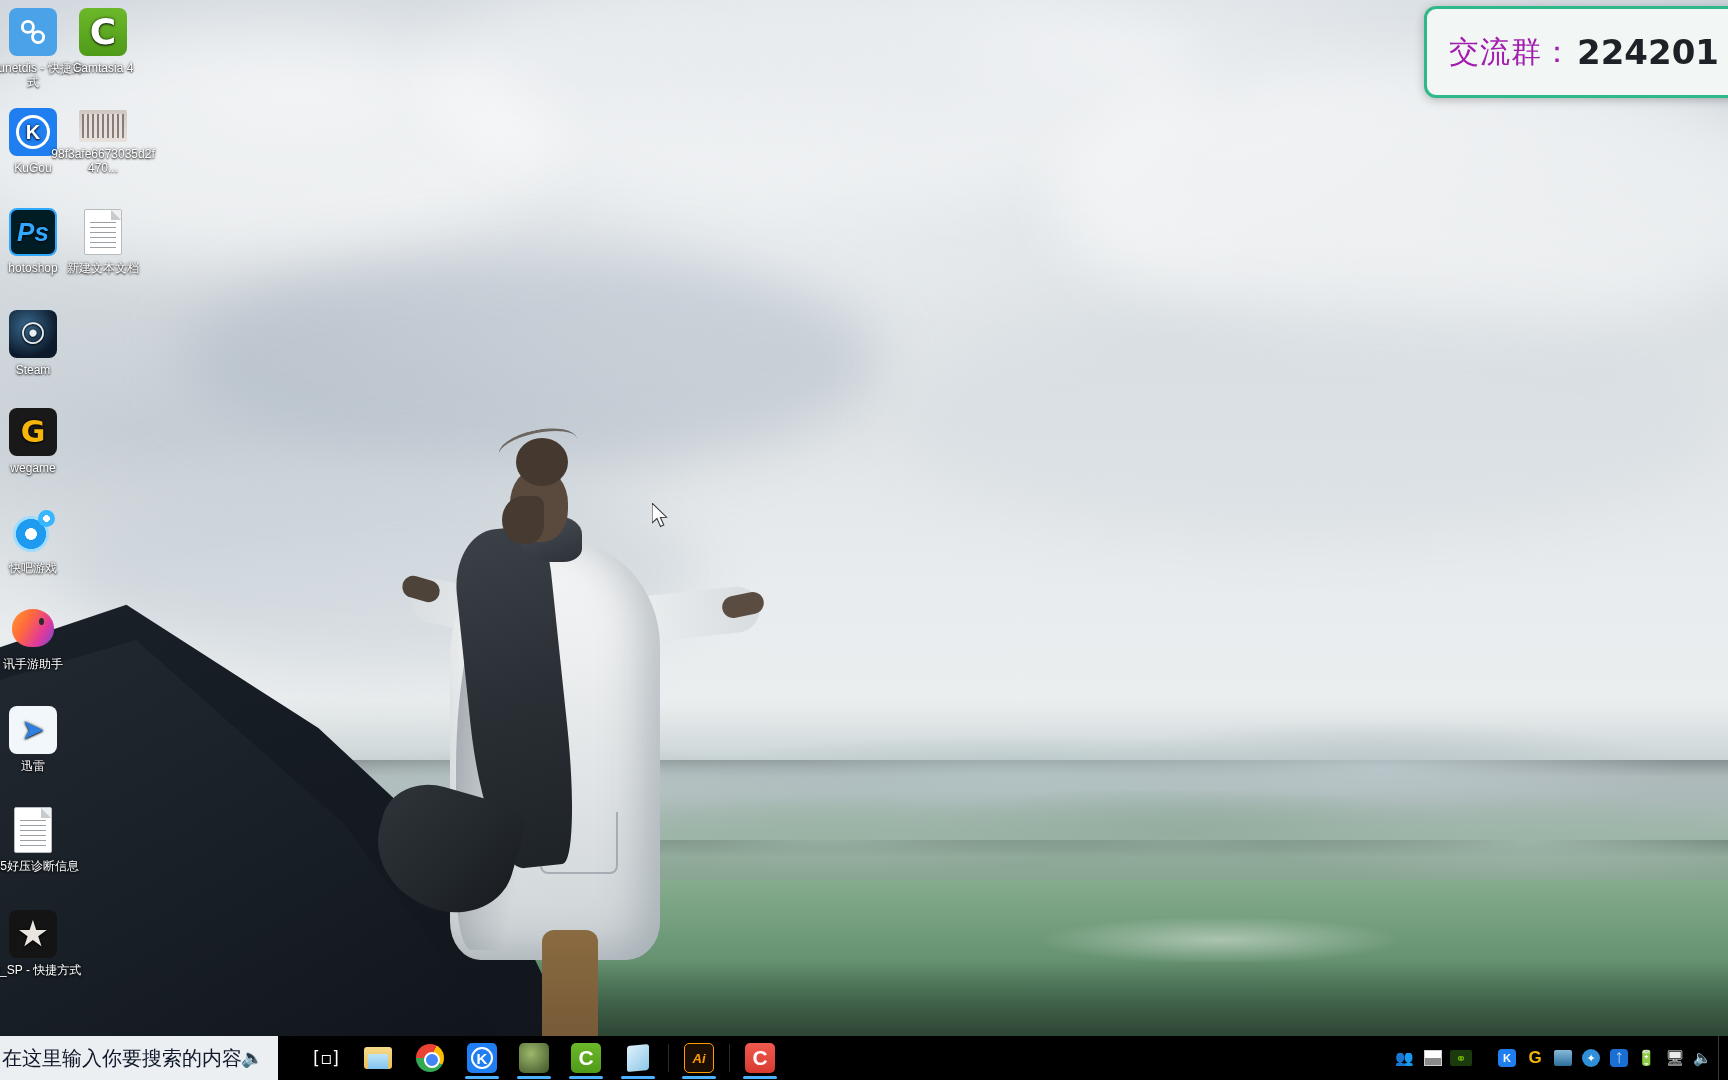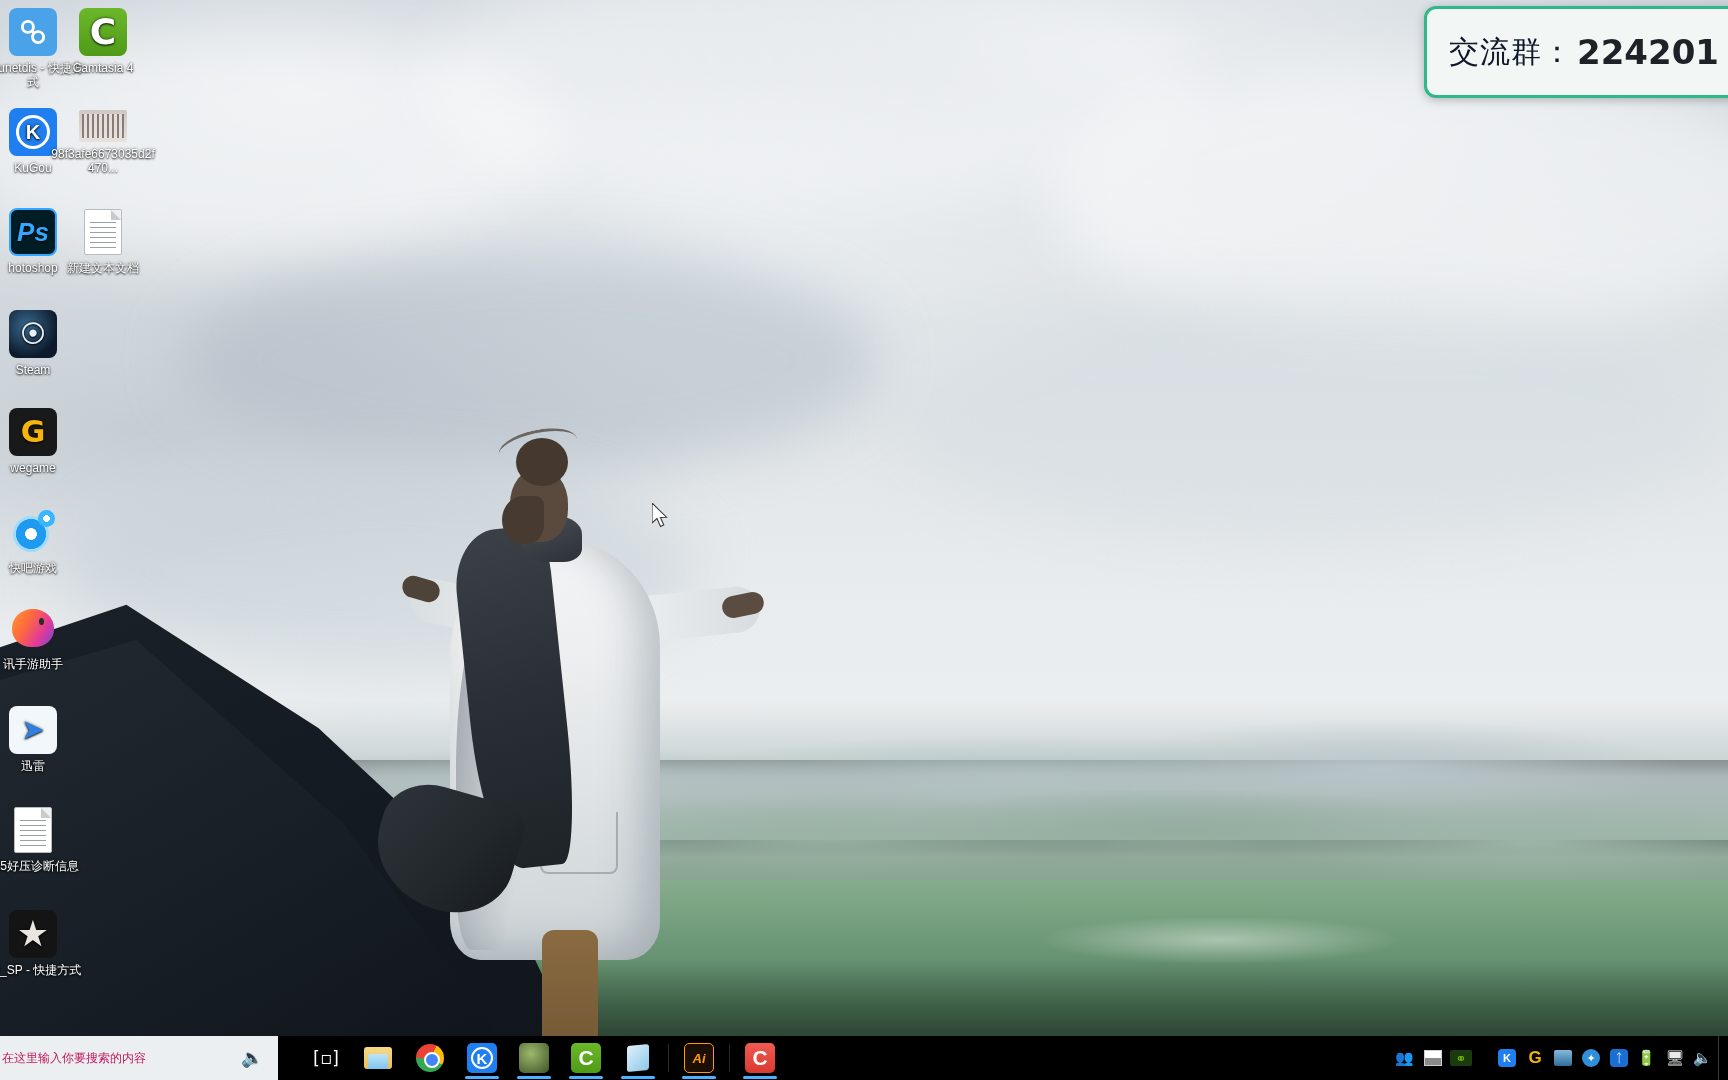--- a/index.html
+++ b/index.html
@@ -231,40 +231,40 @@
   .ico-star .st { color:#e9e6df; font-size:36px; line-height:1; }
 
   
   #qq-banner {
     position:absolute; left:1424px; top:6px; width:330px; height:92px;
     background:#f2f6f4; border:3px solid #2fb98a; border-radius:12px;
     display:flex; align-items:center; padding-left:22px;
     box-shadow:0 2px 10px rgba(0,0,0,.25);
     overflow:hidden;
   }
-  #qq-banner .q-label { font-size:30px; color:#0f172a; letter-spacing:1px; white-space:nowrap;
+  #qq-banner .q-label { font-size:30px; color:#a21caf; letter-spacing:1px; white-space:nowrap;
     font-family:"DejaVu Sans","Liberation Sans",sans-serif; }
   #qq-banner .q-num { font-size:34px; font-weight:bold; color:#1d2226; white-space:nowrap; margin-left:4px;
     font-family:"DejaVu Sans","Liberation Sans",sans-serif; }
 
   
   #cursor { position:absolute; left:652px; top:503px; width:20px; height:28px; }
 
   
   #taskbar {
     position:absolute; left:0; bottom:0; width:1728px; height:44px;
     background:#000; display:flex; align-items:center;
   }
   #search-box {
     position:absolute; left:-12px; top:0; width:290px; height:44px;
     background:#eceff1; display:flex; align-items:center;
     padding-left:14px; padding-right:10px;
   }
   #search-box .ph {
-    flex:1; color:#be185d; font-size:12px; white-space:nowrap; overflow:hidden;
+    flex:1; color:#0f172a; font-size:20px; white-space:nowrap; overflow:hidden;
     font-family:"DejaVu Sans","Liberation Sans",sans-serif;
   }
   #search-box .mic { color:#2b2f33; font-size:18px; margin-right:4px; }
 
   .tb-icons { position:absolute; left:300px; top:0; height:44px; display:flex; align-items:center; }
   .tb-item {
     width:52px; height:44px; display:flex; flex-direction:column;
     align-items:center; justify-content:center; position:relative;
   }
   .tb-item .art { width:30px; height:30px; display:flex; align-items:center; justify-content:center;

